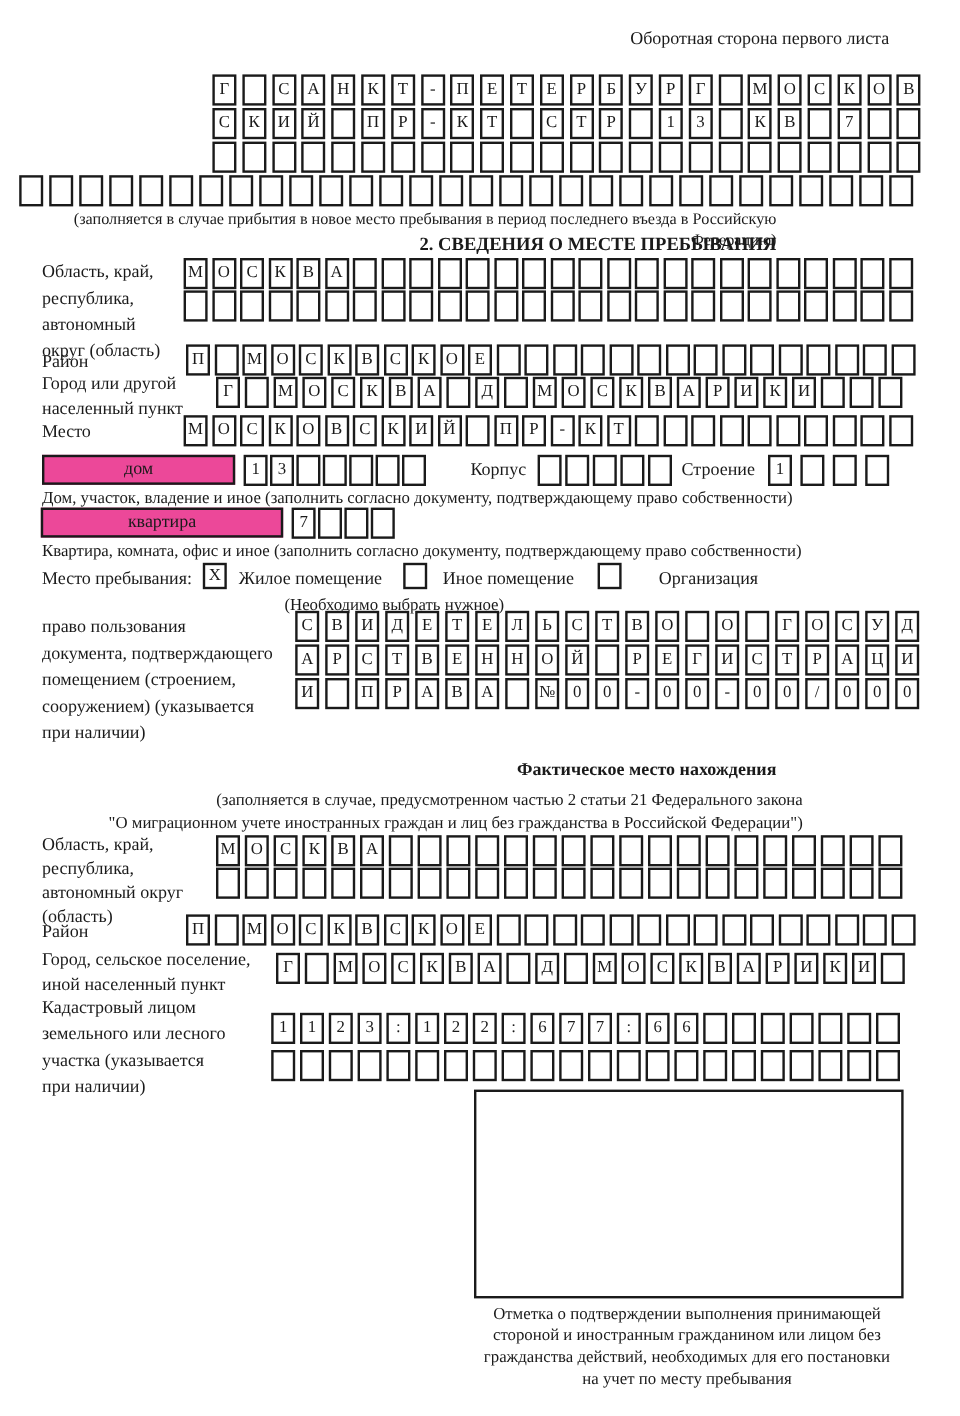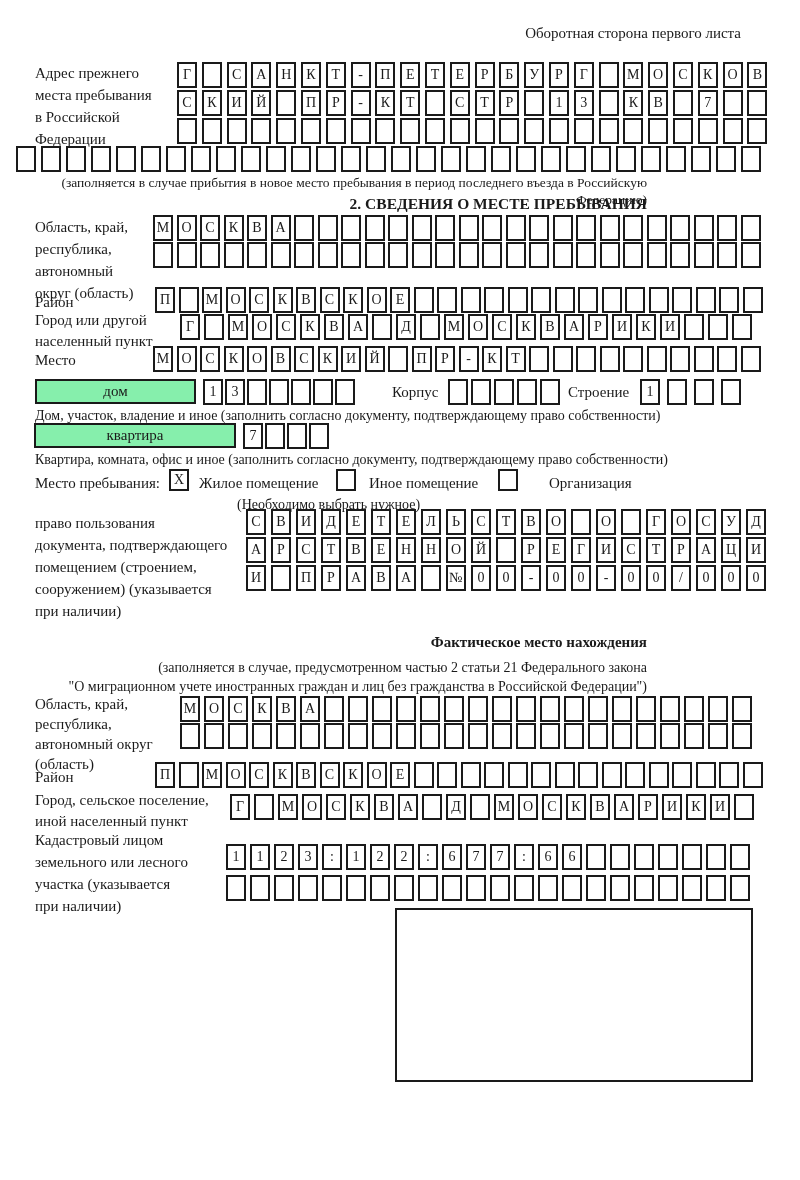--- a/index.html
+++ b/index.html
@@ -12,36 +12,30 @@
           display:flex; align-items:center; justify-content:center;
           font-size:14px; line-height:1; background:#fff; }
   .cell.short { height:22px; }
   .lbl { font-size:15px; line-height:22px; white-space:nowrap; }
   .lh20 { line-height:20px; }
   .lh21 { line-height:21px; }
   .small { font-size:13.5px; line-height:17px; }
   .center { left:0; width:647px; text-align:right; }
   .bold { font-weight:bold; }
   .wbox { border:2px solid #1a1a1a; height:25px; display:flex; align-items:center;
-          justify-content:center; font-size:15px; background:#86efac; }
+          justify-content:center; font-size:15px; background:#ec4899; }
   .stampbox { border:2px solid #1a1a1a; background:#fff; }
 </style>
 </head>
 <body>
 
 <div id="page">
 
   <div class="abs lbl" style="top:22px; left:0; width:741px; text-align:right;">Оборотная сторона первого листа</div>
 
-  <div class="abs lbl" style="top:62px; left:35px;">
-      <div>Адрес прежнего</div>
-      <div>места пребывания</div>
-      <div>в Российской</div>
-      <div>Федерации</div>
-    </div>
   <div class="abs cells" style="top:62px; left:177px; gap:4.8px;">
       <span class="cell">Г</span>
       <span class="cell"></span>
       <span class="cell">С</span>
       <span class="cell">А</span>
       <span class="cell">Н</span>
       <span class="cell">К</span>
       <span class="cell">Т</span>
       <span class="cell">-</span>
       <span class="cell">П</span>
@@ -419,21 +413,21 @@
       <span class="cell">-</span>
       <span class="cell">0</span>
       <span class="cell">0</span>
       <span class="cell">/</span>
       <span class="cell">0</span>
       <span class="cell">0</span>
       <span class="cell">0</span>
     </div>
 
   <div class="abs center bold" style="top:634px; font-size:15px;">Фактическое место нахождения</div>
-  <div class="abs center small" style="top:658px; font-size:14px; line-height:19px;">
+  <div class="abs center small" style="top:658px; font-size:14px; line-height:19px;margin-left:22px;">
       <div>(заполняется в случае, предусмотренном частью 2 статьи 21 Федерального закона</div>
       <div>"О миграционном учете иностранных граждан и лиц без гражданства в Российской Федерации")</div>
     </div>
 
   <div class="abs lbl lh20" style="top:694px; left:35px;">
       <div>Область, край,</div>
       <div>республика,</div>
       <div>автономный округ</div>
       <div>(область)</div>
     </div>
@@ -598,14 +592,20 @@
       <span class="cell"></span>
       <span class="cell"></span>
       <span class="cell"></span>
       <span class="cell"></span>
       <span class="cell"></span>
       <span class="cell"></span>
       <span class="cell"></span>
     </div>
 
   <div class="abs stampbox" style="top:908px; left:395px; width:358px; height:174px;"></div>
+  <div class="abs small" style="top:1087px; left:355px; width:435px; text-align:center; font-size:14px; line-height:18px;">
+      <div>Отметка о подтверждении выполнения принимающей</div>
+      <div>стороной и иностранным гражданином или лицом без</div>
+      <div>гражданства действий, необходимых для его постановки</div>
+      <div>на учет по месту пребывания</div>
+    </div>
 
 </div>
 
 </body></html>

